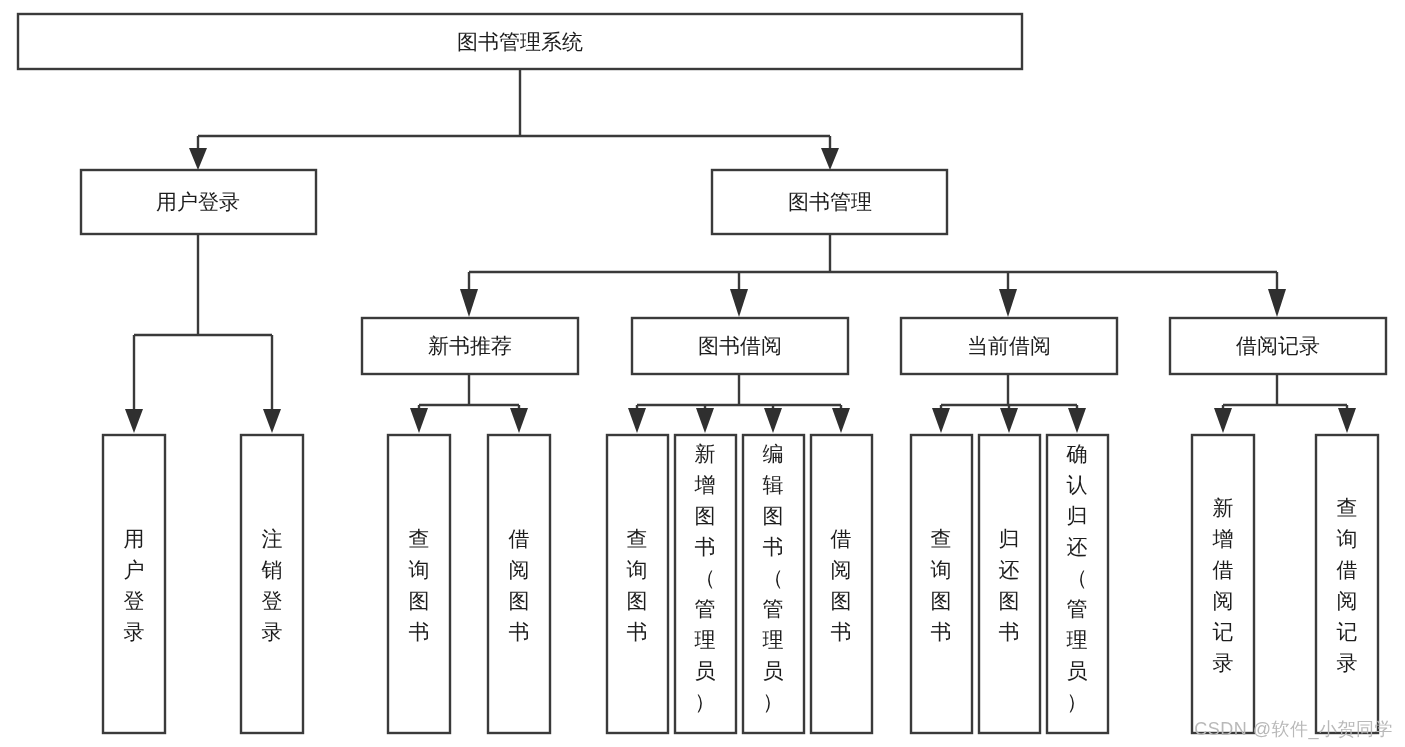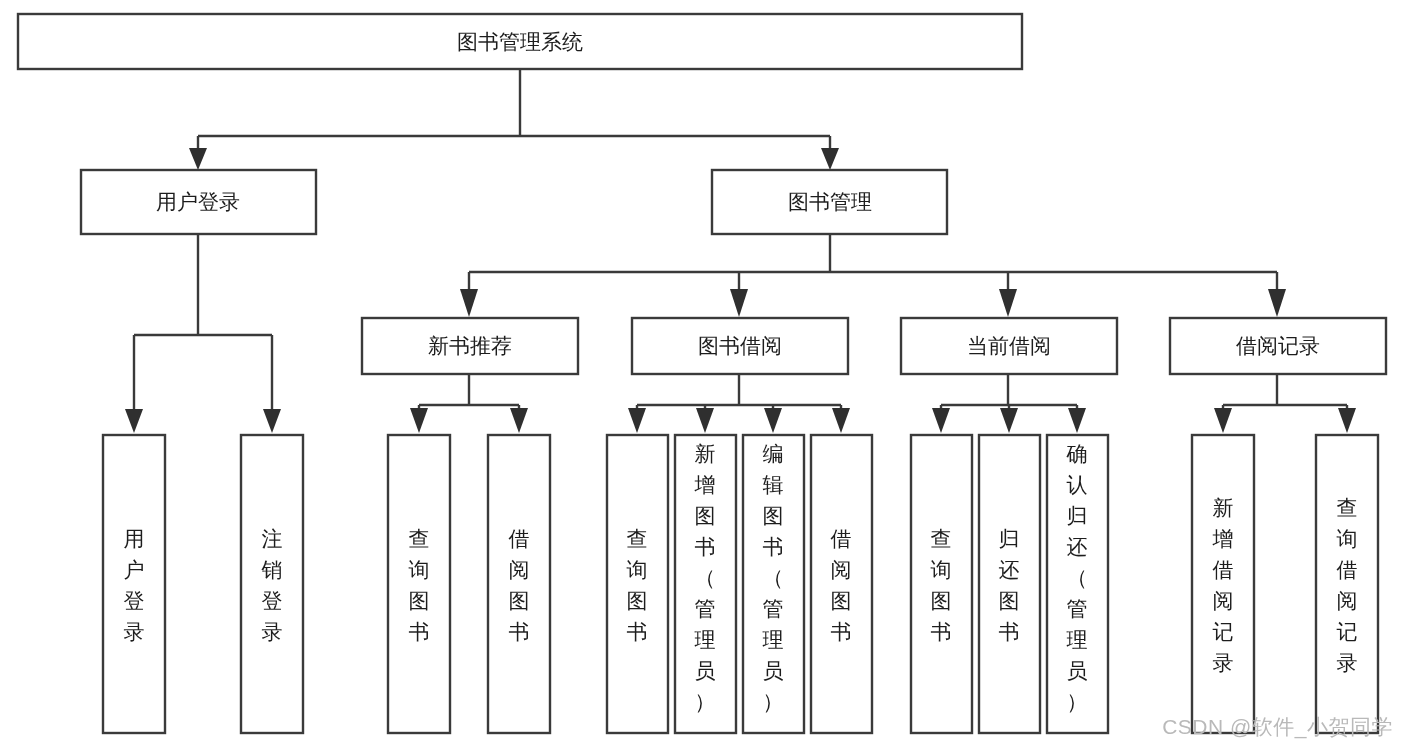--- a/index.html
+++ b/index.html
@@ -53,21 +53,21 @@
     font-family: "Liberation Sans", "DejaVu Sans", sans-serif;
     font-size: 21px;
     fill: #1d1d1d;
     text-anchor: middle;
   }
   .watermark-text {
     position: absolute;
     right: 12px;
     bottom: 6px;
     font-family: "Liberation Sans", "DejaVu Sans", sans-serif;
-    font-size: 21px;
+    font-size: 18px;
     color: #b9b9b9;
     white-space: nowrap;
     letter-spacing: 0.5px;
   }
 </style>
 </head>
 <body>
 
 <div id="diagram-root">
 

